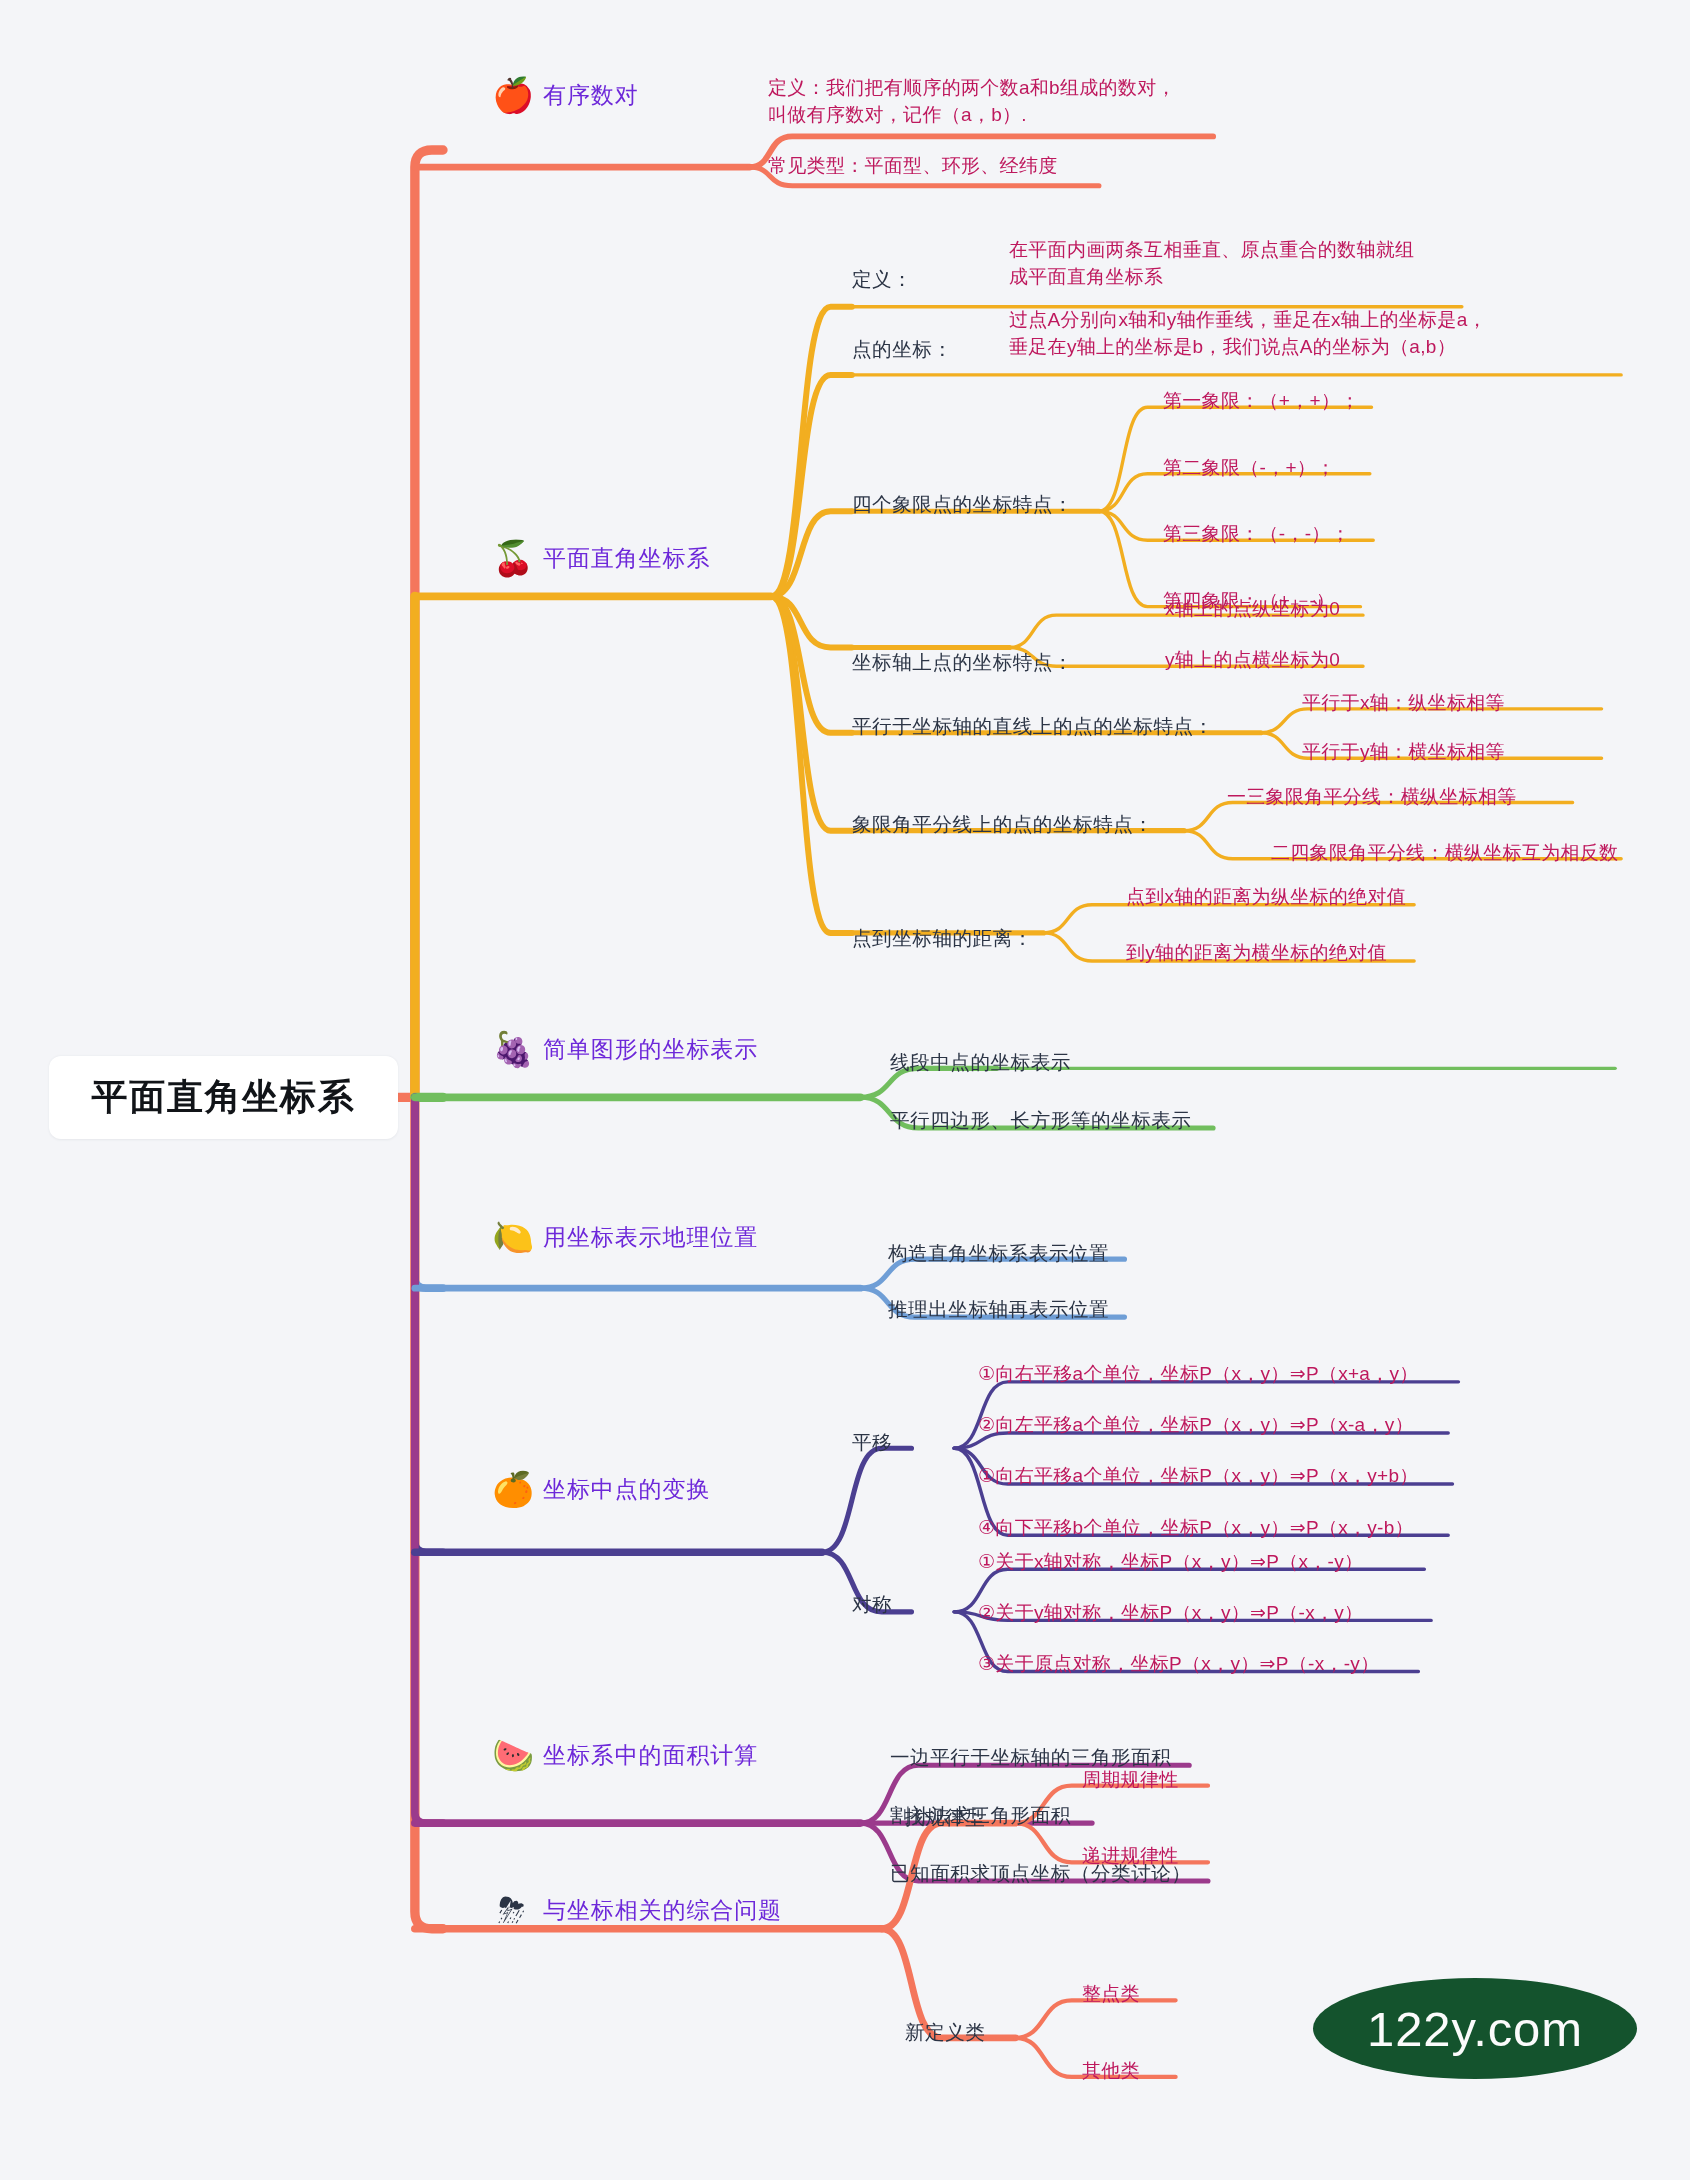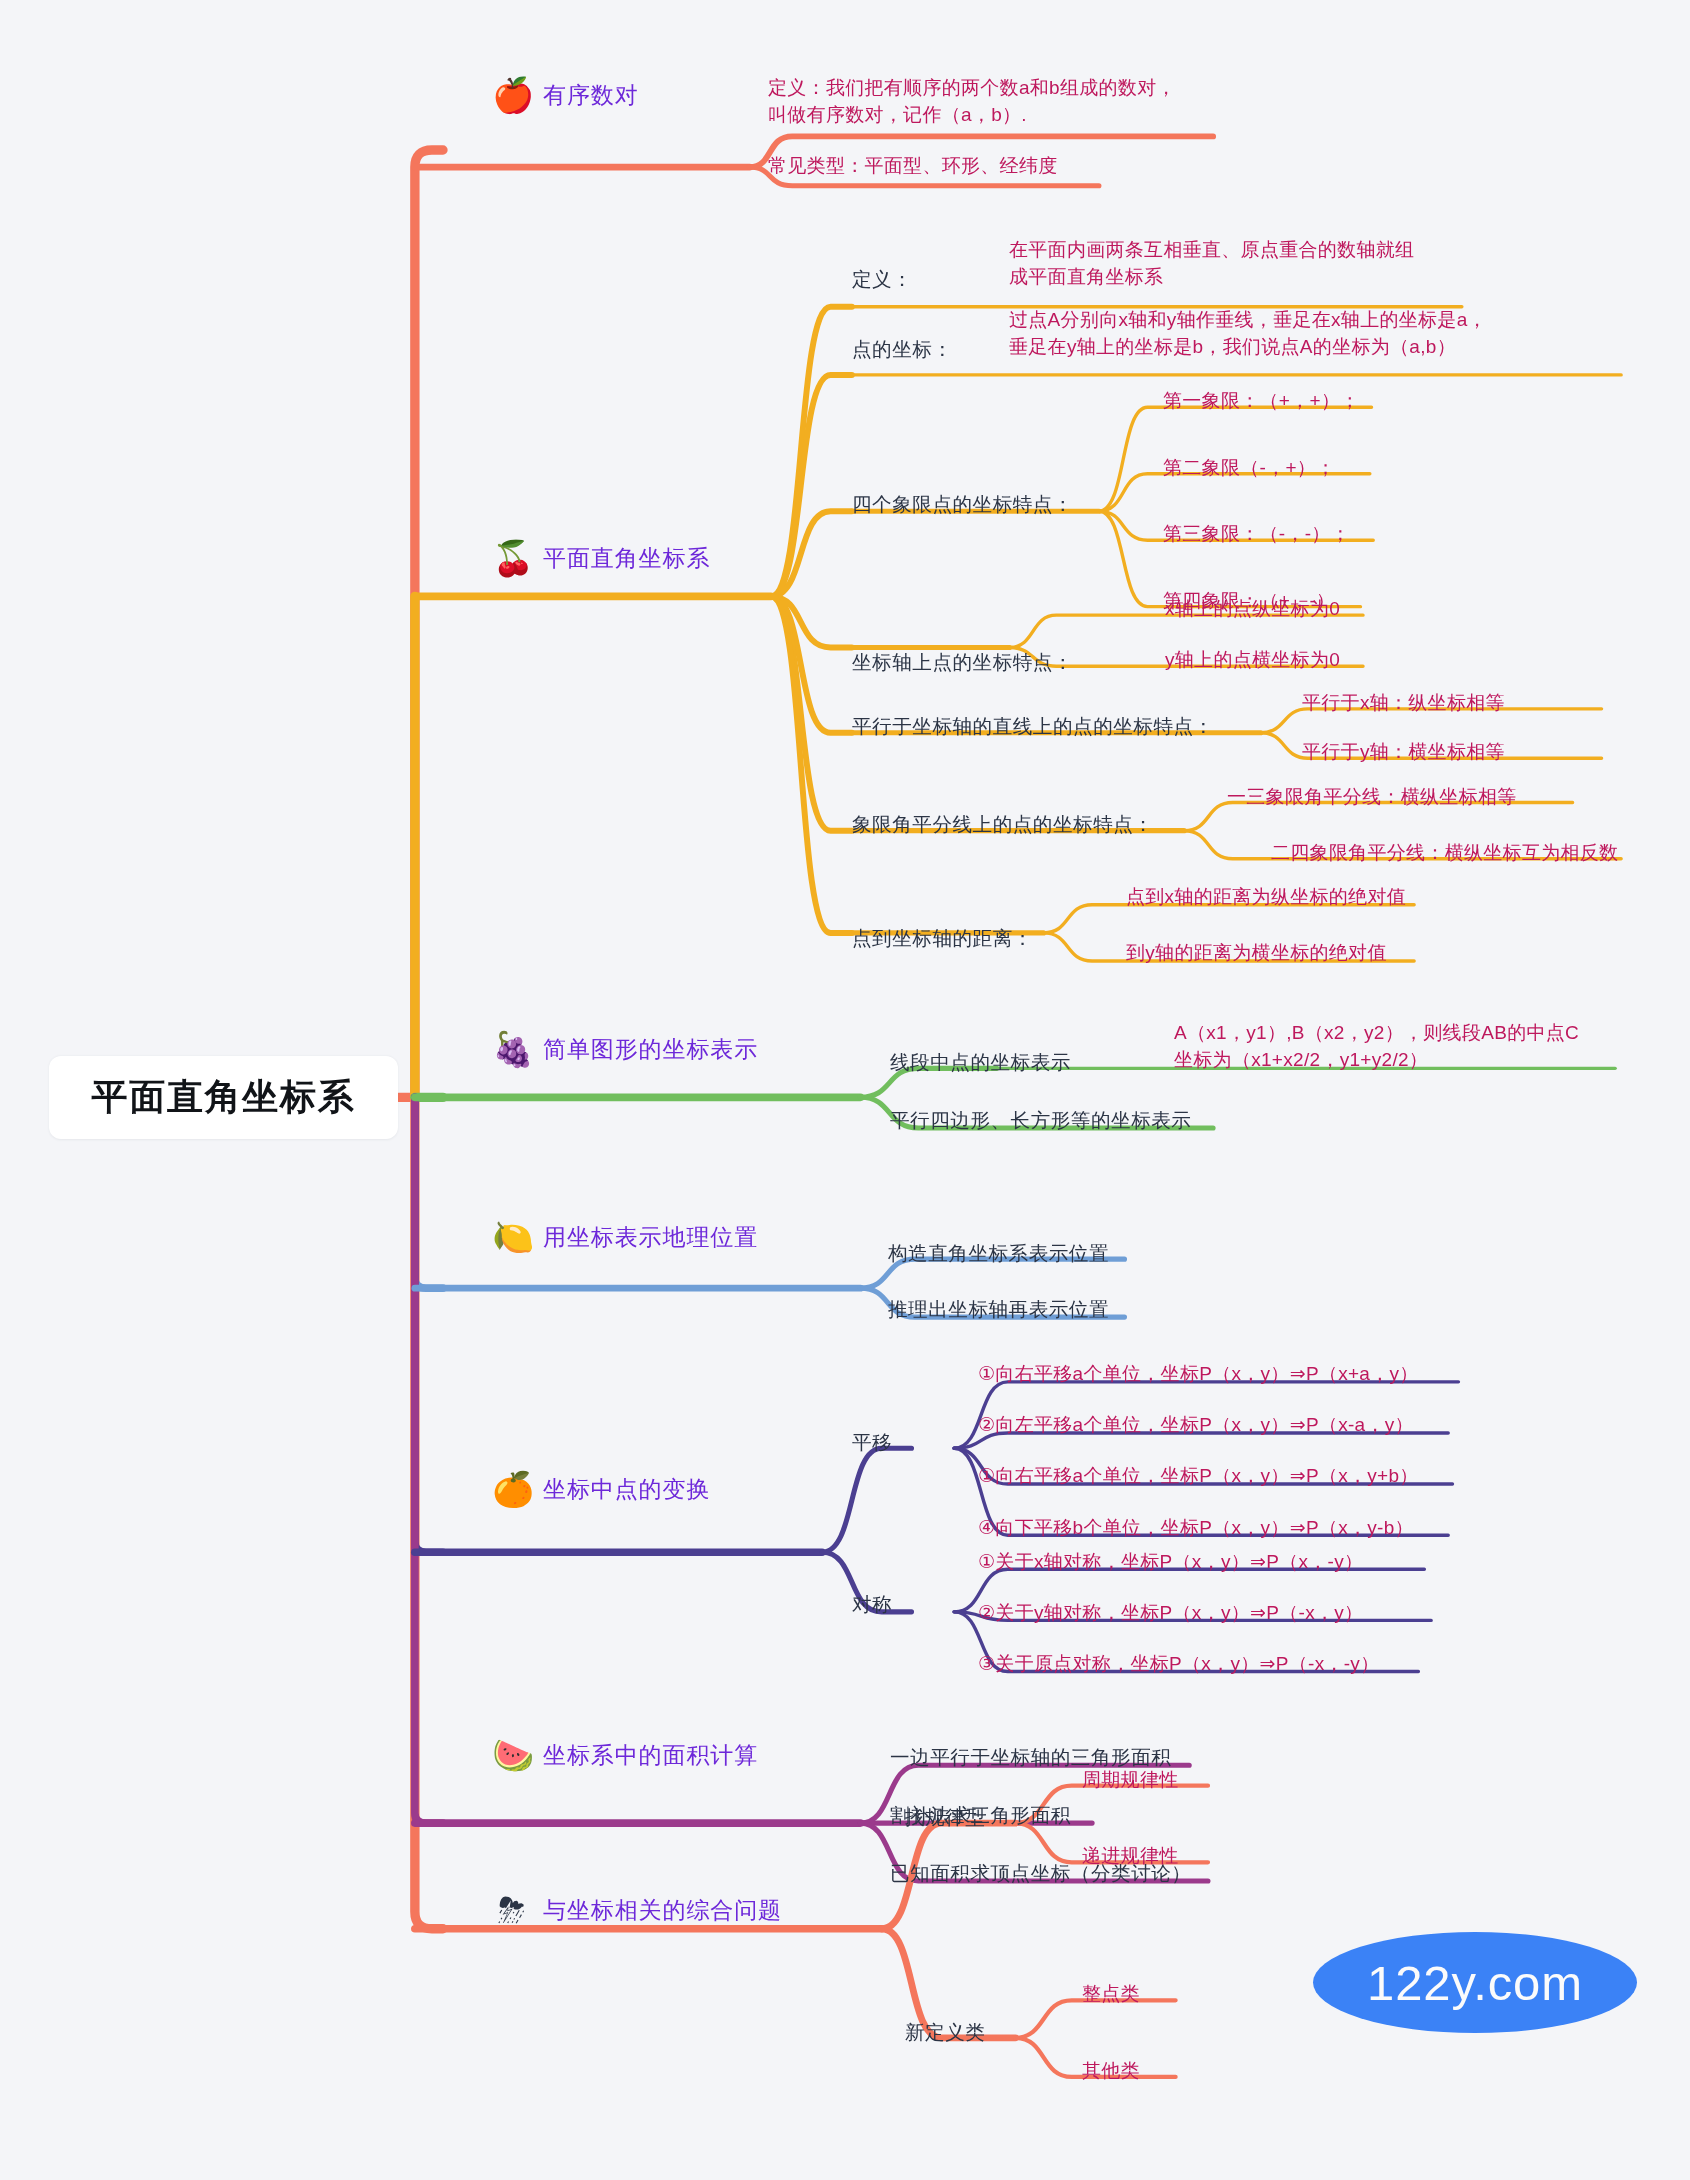--- a/index.html
+++ b/index.html
@@ -34,23 +34,23 @@
   .branch .b-label{font-size:23px;color:#6d28d9;white-space:nowrap;letter-spacing:0.9px;}
 
   
   .n2{position:absolute;font-size:19.6px;color:#2b3445;white-space:nowrap;letter-spacing:0.5px;}
   
   .n3{position:absolute;font-size:19px;color:#be185d;white-space:nowrap;letter-spacing:0.3px;}
   .n3.multi{white-space:normal;line-height:1.42;}
 
   
   .watermark{
-    position:absolute;left:1313px;top:1932px;
+    position:absolute;left:1313px;top:1978px;
     width:324px;height:101px;border-radius:50%;
-    background:#3b82f6;
+    background:#14532d;
     display:flex;align-items:center;justify-content:center;text-align:right;
   }
   .watermark span{
     color:#fbfbfb;font-size:49px;letter-spacing:0.9px;
     font-family:"Liberation Sans","DejaVu Sans",sans-serif;
   }
 </style>
 </head>
 <body>
 
@@ -196,21 +196,20 @@
 
   <div class="n2" style="left:852px;top:913px;margin-top:12px;">点到坐标轴的距离：</div>
   <div class="n3" style="left:1126px;top:884px;">点到x轴的距离为纵坐标的绝对值</div>
   <div class="n3" style="left:1126px;top:940px;">到y轴的距离为横坐标的绝对值</div>
 
   <div class="branch" style="left:492px;top:1032px;">
     <span class="emoji">🍇</span>
     <span class="b-label">简单图形的坐标表示</span>
   </div>
   <div class="n2" style="left:890px;top:1049px;">线段中点的坐标表示</div>
-  <div class="n3 multi" style="left:1174px;top:1020px;width:451px;">A（x1，y1）,B（x2，y2），则线段AB的中点C<br>坐标为（x1+x2/2，y1+y2/2）</div>
   <div class="n2" style="left:890px;top:1107px;">平行四边形、长方形等的坐标表示</div>
 
   <div class="branch" style="left:492px;top:1220px;">
     <span class="emoji">🍋</span>
     <span class="b-label">用坐标表示地理位置</span>
   </div>
   <div class="n2" style="left:888px;top:1240px;">构造直角坐标系表示位置</div>
   <div class="n2" style="left:888px;top:1296px;">推理出坐标轴再表示位置</div>
 
   <div class="branch" style="left:492px;top:1472px;">

